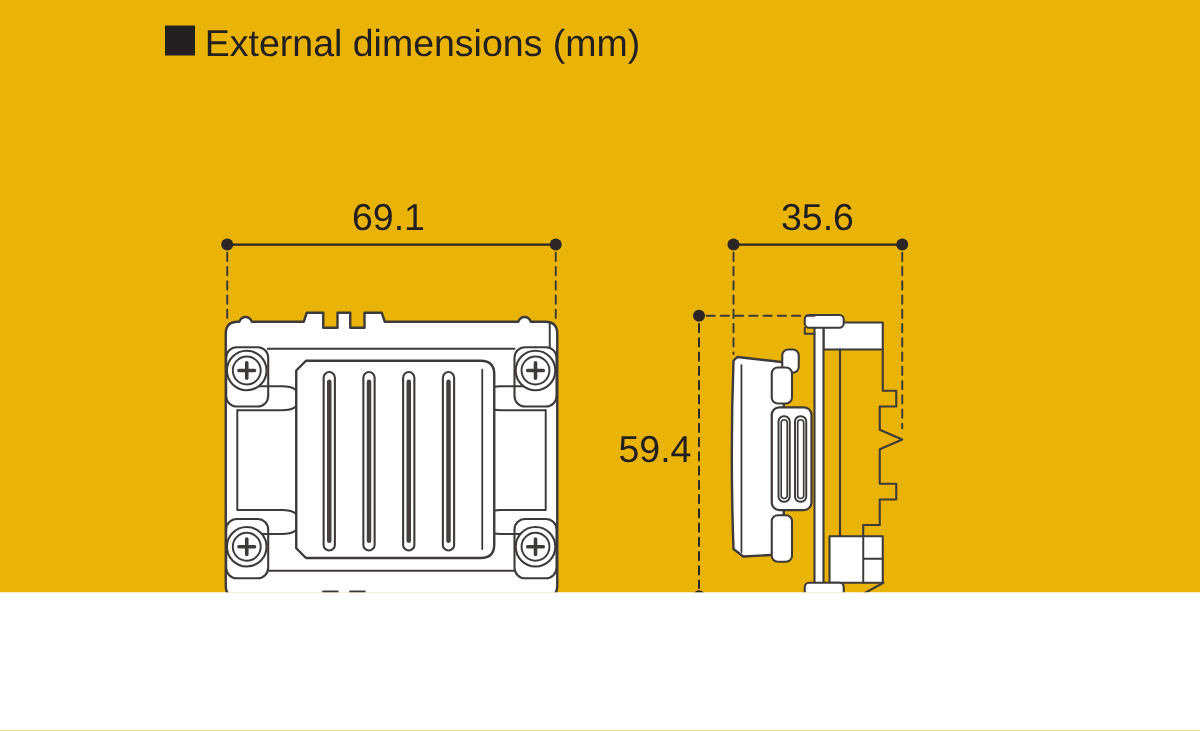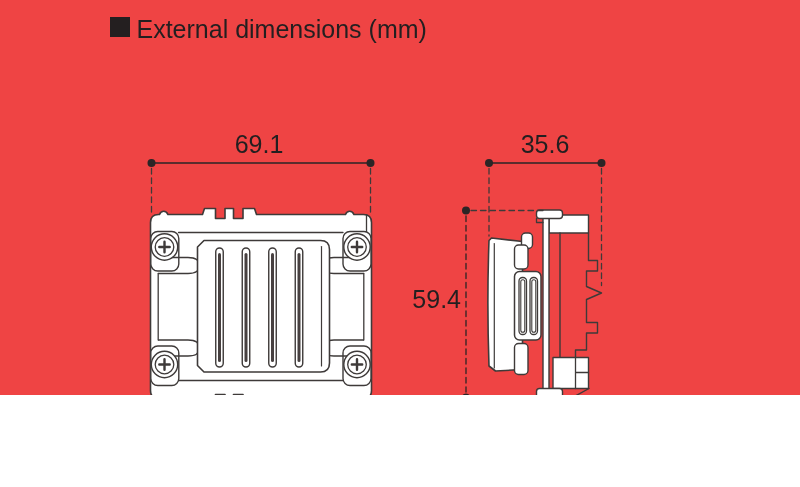--- a/index.html
+++ b/index.html
@@ -1,16 +1,16 @@
 <!DOCTYPE html>
 <html><head>
 <meta charset="utf-8">
 <style>
   html,body{margin:0;padding:0;background:#ffffff;}
-  .page{position:relative;width:800px;height:395px;background:#ef4444;overflow:hidden;
+  .page{position:relative;width:800px;height:395px;background:#eab308;overflow:hidden;
         font-family:"Liberation Sans",sans-serif;}
   svg{display:block;}
   .dimtext{font-family:"Liberation Sans",sans-serif;font-size:25px;fill:#231f20;}
   .titletext{font-family:"Liberation Sans",sans-serif;font-size:25px;fill:#231f20;}
 </style>
 </head>
 <body>
 
 <div class="page">
 <svg width="800" height="487" viewBox="0 0 800 487">

